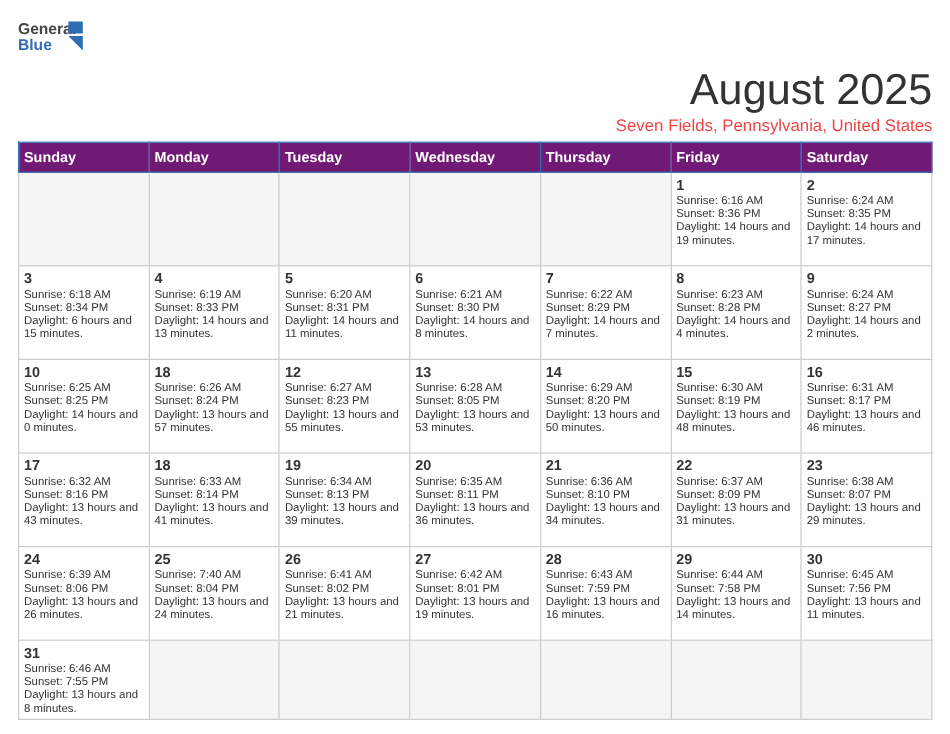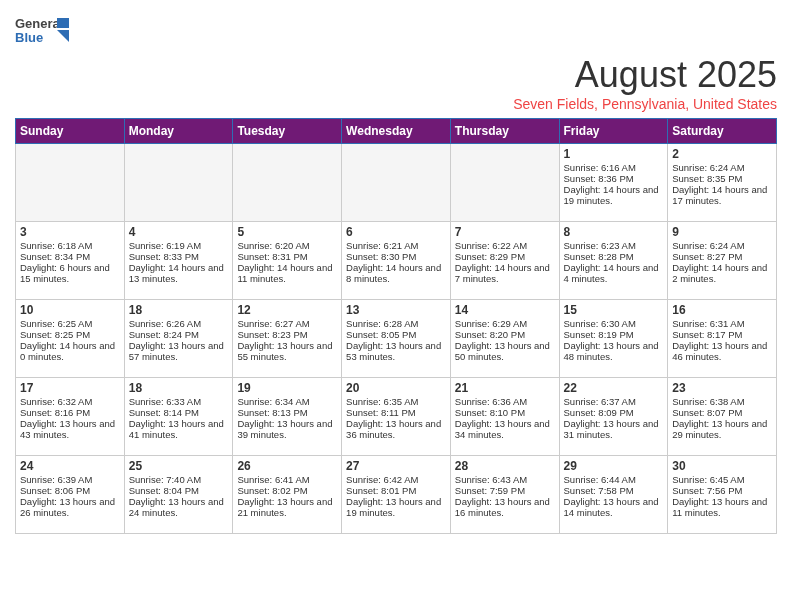--- a/index.html
+++ b/index.html
@@ -292,14 +292,28 @@
           <div>Sunset: 7:58 PM</div>
           <div>Daylight: 13 hours and 14 minutes.</div>
         </td>
         <td>
           <span class="day-number">30</span>
           <div>Sunrise: 6:45 AM</div>
           <div>Sunset: 7:56 PM</div>
           <div>Daylight: 13 hours and 11 minutes.</div>
         </td>
       </tr>
+      <tr class="last-row">
+        <td>
+          <span class="day-number">31</span>
+          <div>Sunrise: 6:46 AM</div>
+          <div>Sunset: 7:55 PM</div>
+          <div>Daylight: 13 hours and 8 minutes.</div>
+        </td>
+        <td class="cell-empty"></td>
+        <td class="cell-empty"></td>
+        <td class="cell-empty"></td>
+        <td class="cell-empty"></td>
+        <td class="cell-empty"></td>
+        <td class="cell-empty"></td>
+      </tr>
     </tbody>
 </table>
 
 </body></html>

